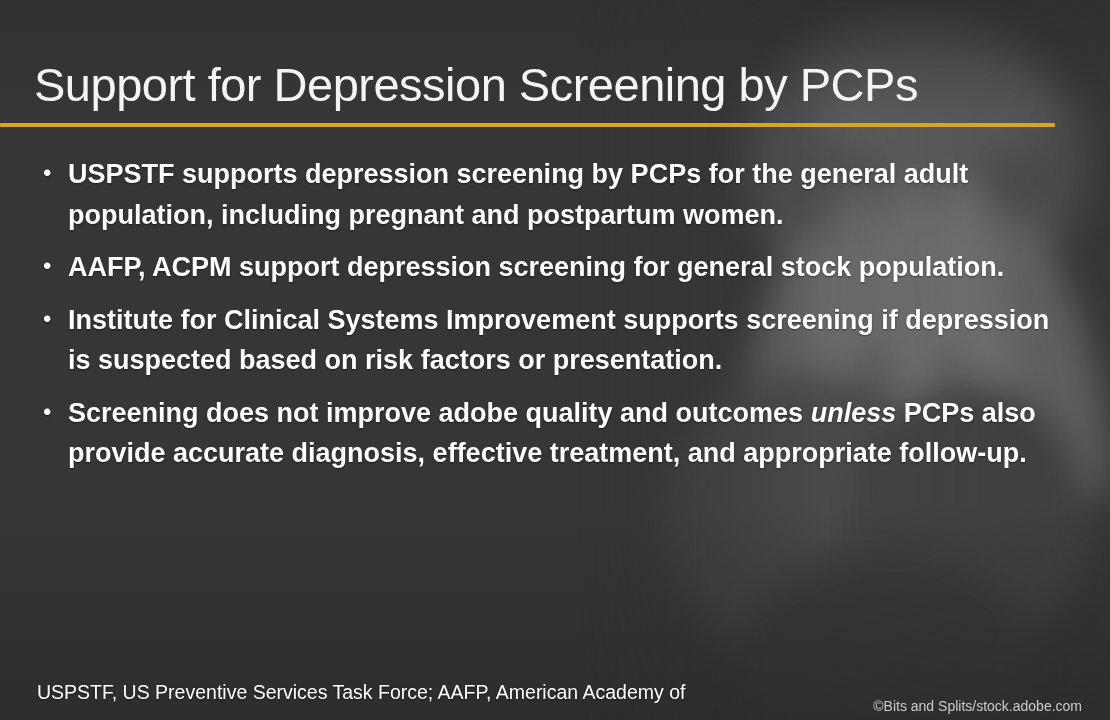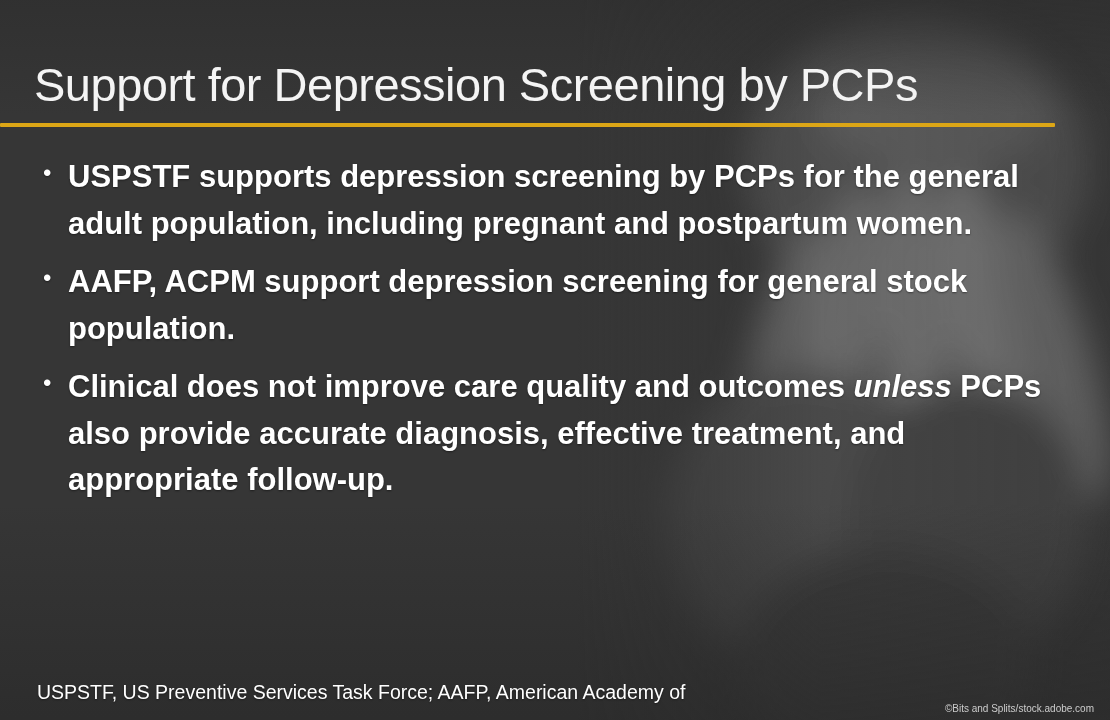--- a/index.html
+++ b/index.html
@@ -37,21 +37,21 @@
   }
   ul.bullets{
     list-style:none;
     margin:27px 58px 0 37px;
     padding:0;
     color:#ffffff;
   }
   ul.bullets li{
     position:relative;
     padding-left:31px;
-    font-size:31px;
+    font-size:27px;
     font-weight:bold;
     line-height:1.5;
     margin-bottom:12px;
     text-shadow:0 1px 2px rgba(0,0,0,.45);
   }
   ul.bullets li::before{
     content:"\2022";
     position:absolute;
     left:6px;top:1px;
     font-size:24px;
@@ -62,22 +62,22 @@
     position:absolute;
     left:37px;bottom:14px;
     color:#ffffff;
     font-size:19.5px;
     line-height:1.45;
     font-weight:normal;
     text-shadow:0 1px 2px rgba(0,0,0,.4);
   }
   .credit{
     position:absolute;
-    right:16px;bottom:6px;
-    font-size:10px;
+    right:28px;bottom:6px;
+    font-size:14px;
     color:#cccccc;
   }
 </style>
 </head>
 <body>
 
 <div class="slide" style="background: rgb(54, 54, 54);">
 
   <svg class="photo" viewBox="0 0 480 720" aria-hidden="true">
     <defs>
@@ -101,21 +101,22 @@
   <div class="photo-fade"></div>
 
   <div class="content">
 
     <h1 class="title" style="color: rgb(244, 244, 244);">Support for Depression Screening by PCPs</h1>
     <div class="rule" style="background: rgb(220, 166, 22);"></div>
 
     <ul class="bullets" style="color: rgb(255, 255, 255);">
         <li><span>USPSTF supports depression screening by PCPs for the general adult population, including pregnant and postpartum women.</span></li>
         <li><span>AAFP, ACPM support depression screening for general stock population.</span></li>
-        <li><span>Clinical does not improve care quality and outcomes </span><em>unless</em><span> PCPs also provide accurate diagnosis, effective treatment, and appropriate follow-up.</span></li>
+        <li><span>Institute for Clinical Systems Improvement supports screening if depression is suspected based on risk factors or presentation.</span></li>
+        <li><span>Screening does not improve adobe quality and outcomes </span><em>unless</em><span> PCPs also provide accurate diagnosis, effective treatment, and appropriate follow-up.</span></li>
       </ul>
 
     <div class="footnote">
         <div>USPSTF, US Preventive Services Task Force; AAFP, American Academy of</div>
       </div>
 
     <div class="credit" style="color: rgb(204, 204, 204);">©Bits and Splits/stock.adobe.com</div>
 
   </div>
 </div>

